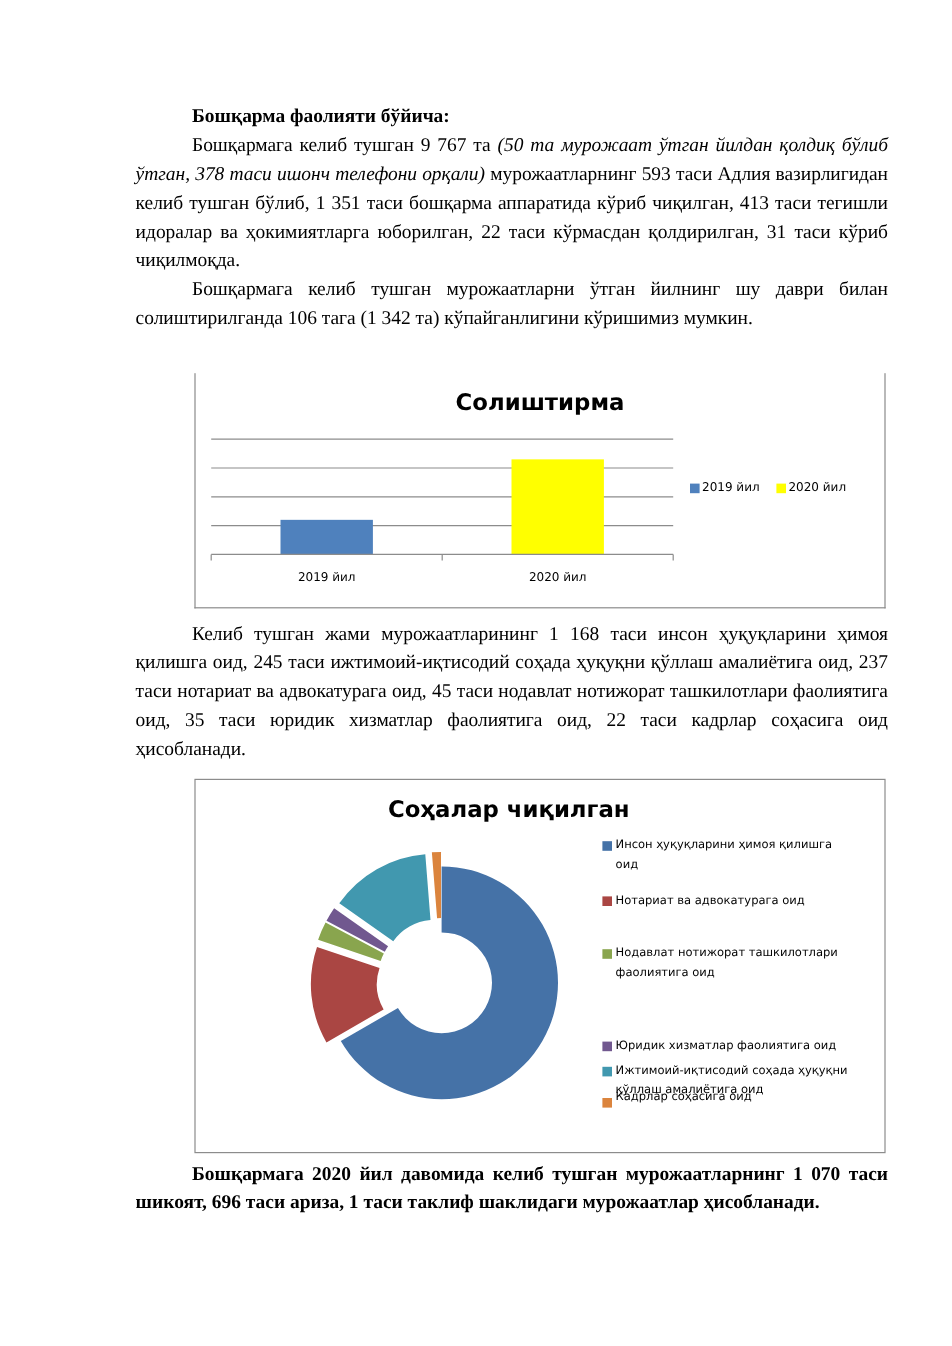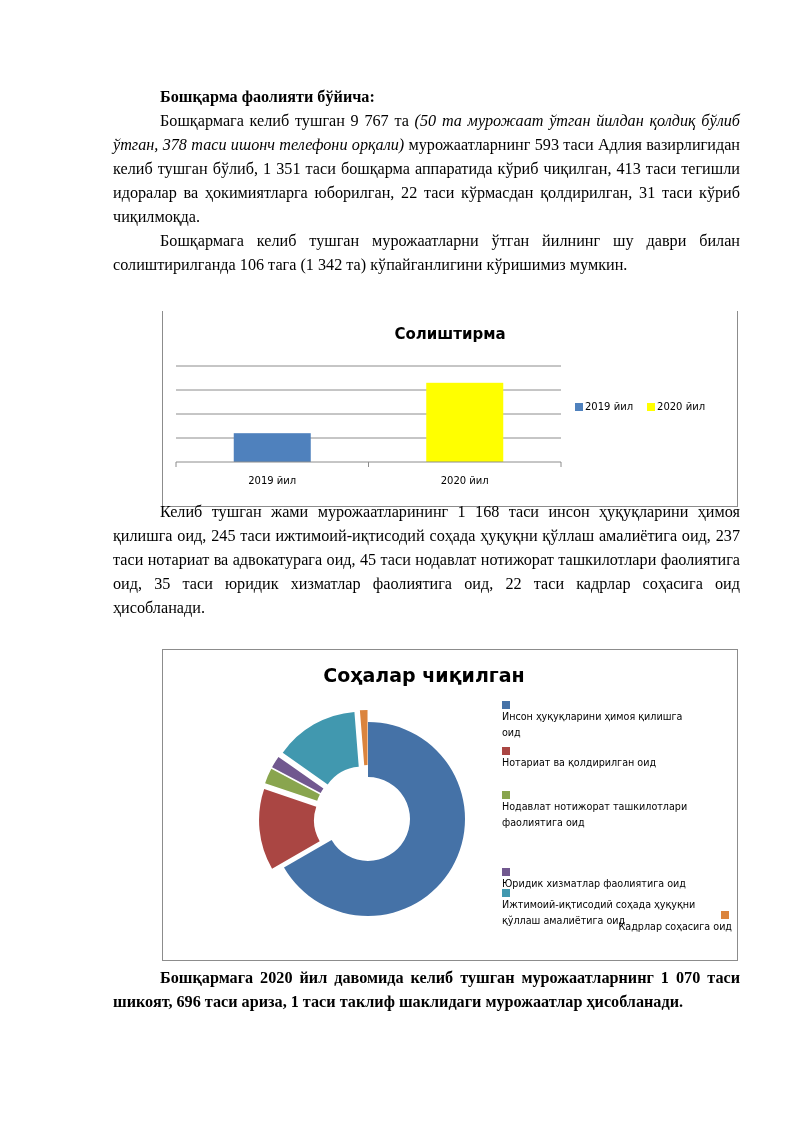--- a/index.html
+++ b/index.html
@@ -16,35 +16,35 @@
   .chart-frame {
     position: absolute; left: 162px; width: 576px; box-sizing: border-box;
     border: 1px solid #8c8c8c; background: #fff;
   }
   #chart1 { top: 311px; height: 196px; border-top: none; }
   #chart2 { top: 649px; height: 312px; }
   .chart-title {
     position: absolute; left: 0; width: 100%; text-align: center;
     font-family: "DejaVu Sans", sans-serif; font-weight: bold; color: #000;
   }
-  #chart1 .chart-title { top: 14px; font-size: 15px; }
+  #chart1 .chart-title { top: 14px; font-size: 19px; }
   #chart2 .chart-title { top: 14px; font-size: 19px; left: -26px; }
   svg text { font-family: "DejaVu Sans", sans-serif; }
   .legend1 {
     position: absolute; top: 90px; left: 412px;
     font-family: "DejaVu Sans", sans-serif; font-size: 10px; color: #000;
     display: flex; gap: 14px; white-space: nowrap;
   }
   .legend1 .li { display: flex; align-items: center; gap: 2px; }
   .sw { display: inline-block; width: 8px; height: 8px; }
   .legend2 {
     position: absolute; left: 339px; top: 47px; width: 230px;
     font-family: "DejaVu Sans", sans-serif; font-size: 9.6px; line-height: 16px; color: #000;
   }
-  .legend2 .li { position: absolute; left: 0; width: 230px; display: flex; align-items: flex-start; flex-direction: column; }
+  .legend2 .li { position: absolute; left: 0; width: 230px; display: flex; align-items: flex-start; }
   .legend2 .sw { margin-top: 4px; margin-right: 3px; flex: 0 0 8px; }
 </style>
 </head>
 <body>
 
 <div class="page">
 
   <div class="para" style="top:85px;">
     <span class="indent"></span><span class="heading">Бошқарма фаолияти бўйича:</span><br>
     <span class="indent"></span><span>Бошқармага келиб тушган 9 767 та </span><i>(50 та мурожаат ўтган йилдан қолдиқ бўлиб ўтган, 378 таси ишонч телефони орқали)</i><span> мурожаатларнинг 593 таси Адлия вазирлигидан келиб тушган бўлиб, 1 351 таси бошқарма аппаратида кўриб чиқилган, 413 таси тегишли идоралар ва ҳокимиятларга юборилган, 22 таси кўрмасдан қолдирилган, 31 таси кўриб чиқилмоқда.</span>
@@ -81,42 +81,42 @@
           <span class="sw" style="background:#4f81bd"></span>
           <span>2019 йил</span>
         </span>
       <span class="li">
           <span class="sw" style="background:#ffff00"></span>
           <span>2020 йил</span>
         </span>
     </div>
   </div>
 
-  <div class="para" style="top:500px;">
+  <div class="para" style="top:516px;">
     <span class="indent"></span><span>Келиб тушган жами мурожаатларининг 1 168 таси инсон ҳуқуқларини ҳимоя қилишга оид, 245 таси ижтимоий-иқтисодий соҳада ҳуқуқни қўллаш амалиётига оид, 237 таси нотариат ва адвокатурага оид, 45 таси нодавлат нотижорат ташкилотлари фаолиятига оид, 35 таси юридик хизматлар фаолиятига оид, 22 таси кадрлар соҳасига оид ҳисобланади.</span>
   </div>
 
   <div class="chart-frame" id="chart2">
     <div class="chart-title">Соҳалар чиқилган</div>
     <svg id="donut-svg" width="330" height="310" style="position:absolute;left:0;top:0;">
         <path d="M205,72 A97,97 0 1 1 120.99553583290944,217.5 L168.62693304105358,190 A42,42 0 1 0 205,127 Z" fill="#4572a7"></path>
         <path d="M109.05384759005864,218.68155910159365 A97,97 0 0 1 101.17817129687462,139.0842957332486 L153.27515815579318,156.71676465344424 A42,42 0 0 0 156.68524479820277,191.18155910159365 Z" fill="#aa4643"></path>
         <path d="M102.10031950380808,133.15197486149486 A97,97 0 0 1 108.29103189056296,118.79242447840002 L156.87782100441433,144.56690650241234 A42,42 0 0 0 154.19730636272664,150.7844437816905 Z" fill="#89a54e"></path>
         <path d="M109.08338978478822,117.26586632357186 A97,97 0 0 1 115.44831671811475,106.89595243618723 L160.42612664296655,138.55028254067534 A42,42 0 0 0 157.6701788986396,143.04034834758414 Z" fill="#71588f"></path>
         <path d="M119.73149017999792,102.74884140239618 A97,97 0 0 1 191.41077971964802,61.877323247499476 L195.74569351377036,116.7062255016713 A42,42 0 0 0 164.70930010484972,134.4031715068843 Z" fill="#4198af"></path>
         <path d="M196.88152050108476,60.31109044248447 A97,97 0 0 1 204.5267321016278,60.009336236205684 L204.52673210162783,115.00933623620568 A42,42 0 0 0 201.2164342952071,115.1399926966563 Z" fill="#db843d"></path>
       </svg>
     <div class="legend2" id="legend2">
         <div class="li" style="top: 0px;">
           <span class="sw" style="background: rgb(69, 114, 167);"></span>
           <span>Инсон ҳуқуқларини ҳимоя қилишга<br>оид</span>
         </div>
         <div class="li" style="top: 46px;">
           <span class="sw" style="background: rgb(170, 70, 67);"></span>
-          <span>Нотариат ва қолдирилган оид</span>
+          <span>Нотариат ва адвокатурага оид</span>
         </div>
         <div class="li" style="top: 90px;">
           <span class="sw" style="background: rgb(137, 165, 78);"></span>
           <span>Нодавлат нотижорат ташкилотлари<br>фаолиятига оид</span>
         </div>
         <div class="li" style="top: 132px; margin-top: 35px;">
           <span class="sw" style="background: rgb(113, 88, 143);"></span>
           <span>Юридик хизматлар фаолиятига оид</span>
         </div>
         <div class="li" style="top: 188px;">

